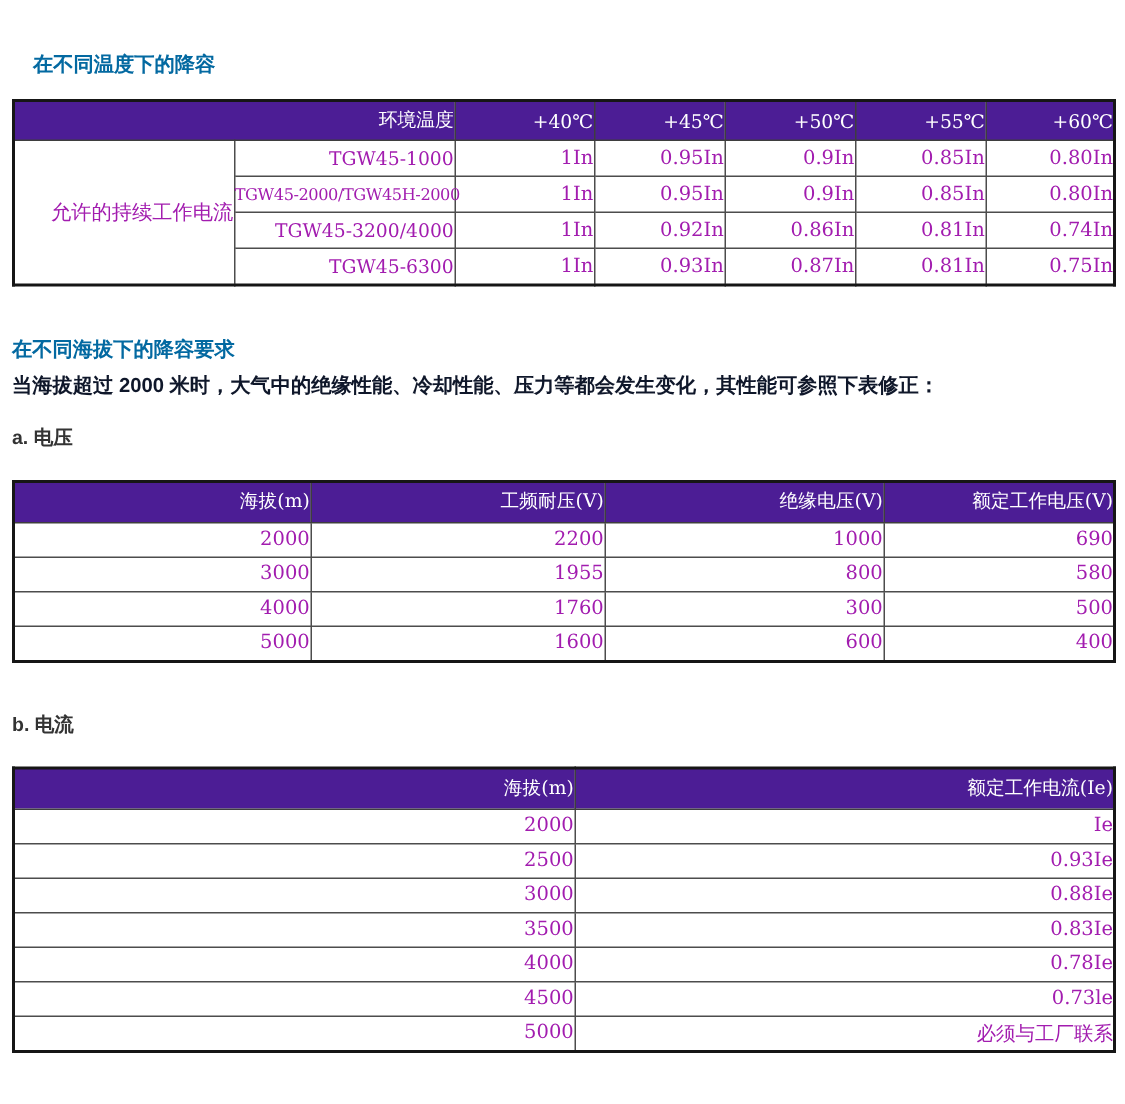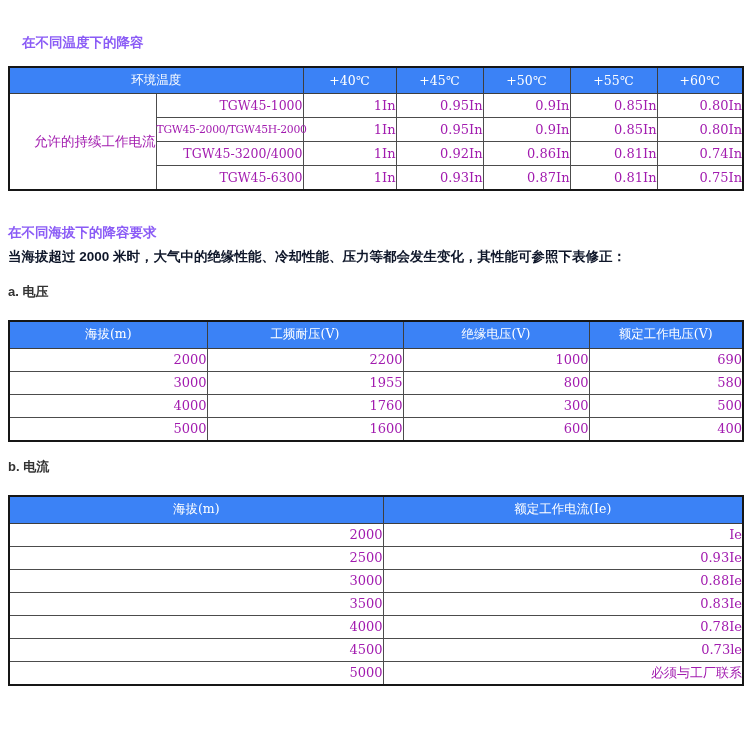--- a/index.html
+++ b/index.html
@@ -10,46 +10,46 @@
   }
   .doc { padding:20px 8px 0 8px; }
 
   .h1 {
     margin:0 0 0 14px;
     font-size:15.5px; font-weight:bold; color:#333;
     white-space:pre;
   }
   .h2 {
     margin:13px 0 0 0;
-    font-size:13.5px; font-weight:bold; color:#8b5cf6;
+    font-size:13.5px; font-weight:bold; color:#0369a1;
   }
   .h2.first { margin-left:14px; margin-top:14px; }
   .h3 {
     margin:16px 0 0 0;
     font-size:13px; font-weight:bold; color:#333;
   }
   .body-text {
     margin:6px 0 0 0;
     font-size:13.5px; font-weight:600; color:#0f172a;
     line-height:1.4;
   }
   .footnote { text-indent:2em; margin-top:9px; }
 
   table {
     border-collapse:collapse; table-layout:fixed;
     width:734px; margin-top:19px;
     border:2px solid #161616;
   }
   .t1 { margin-top:14px; }
   th {
-    background:#3b82f6; color:#ffffff;
+    background:#4c1d95; color:#ffffff;
     font-family:"DejaVu Serif", serif;
     font-weight:normal; font-size:12.5px;
     border:1px solid #3e3e3e;
-    height:25px; padding:0; text-align:center;
+    height:25px; padding:0; text-align:right;
   }
   td {
     border:1px solid #4c4c4c;
     font-family:"DejaVu Serif", serif;
     font-size:13px; color:#a21caf;
     text-align:right; vertical-align:middle;
     padding:0; height:23px; white-space:nowrap;
   }
   .t2 td, .t3 td { height:22px; }
   .t2 th, .t3 th { height:26px; }
@@ -161,21 +161,21 @@
       </tr>
       <tr>
         <td>5000</td>
         <td>1600</td>
         <td>600</td>
         <td>400</td>
       </tr>
     </tbody>
   </table>
 
-  <div class="h3" style="margin-top:16px">b. 电流</div>
+  <div class="h3" style="margin-top:32px">b. 电流</div>
   <table class="t3">
     <colgroup>
       <col style="width:374px">
         <col style="width:360px">
     </colgroup>
     <thead>
       <tr>
         <th>海拔(m)</th>
         <th>额定工作电流(Ie)</th>
       </tr>

